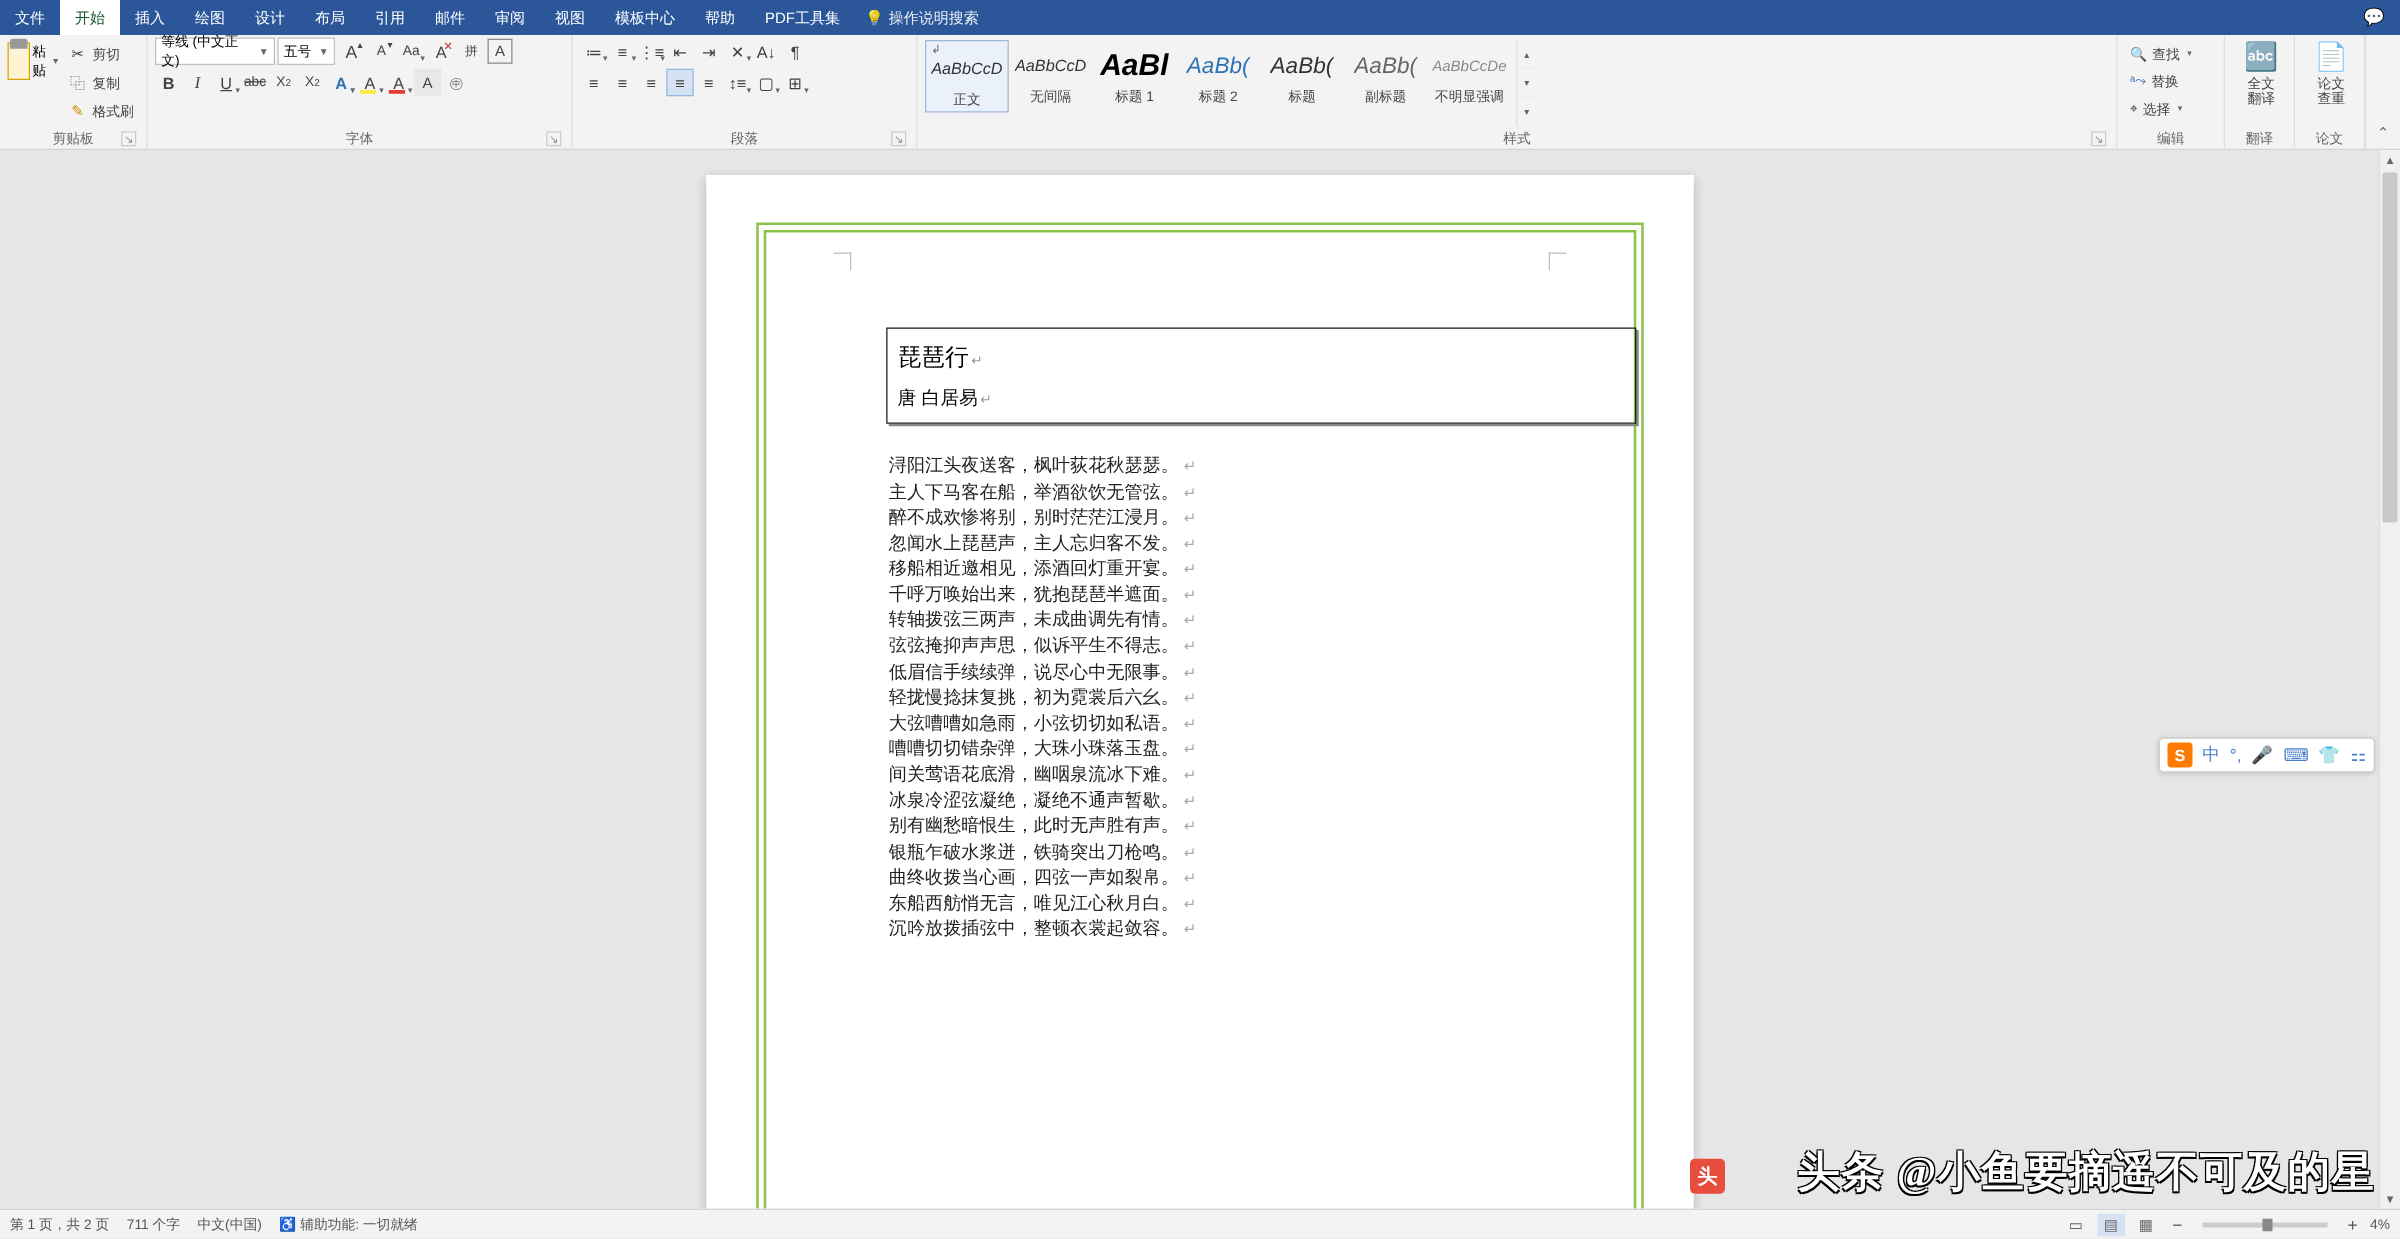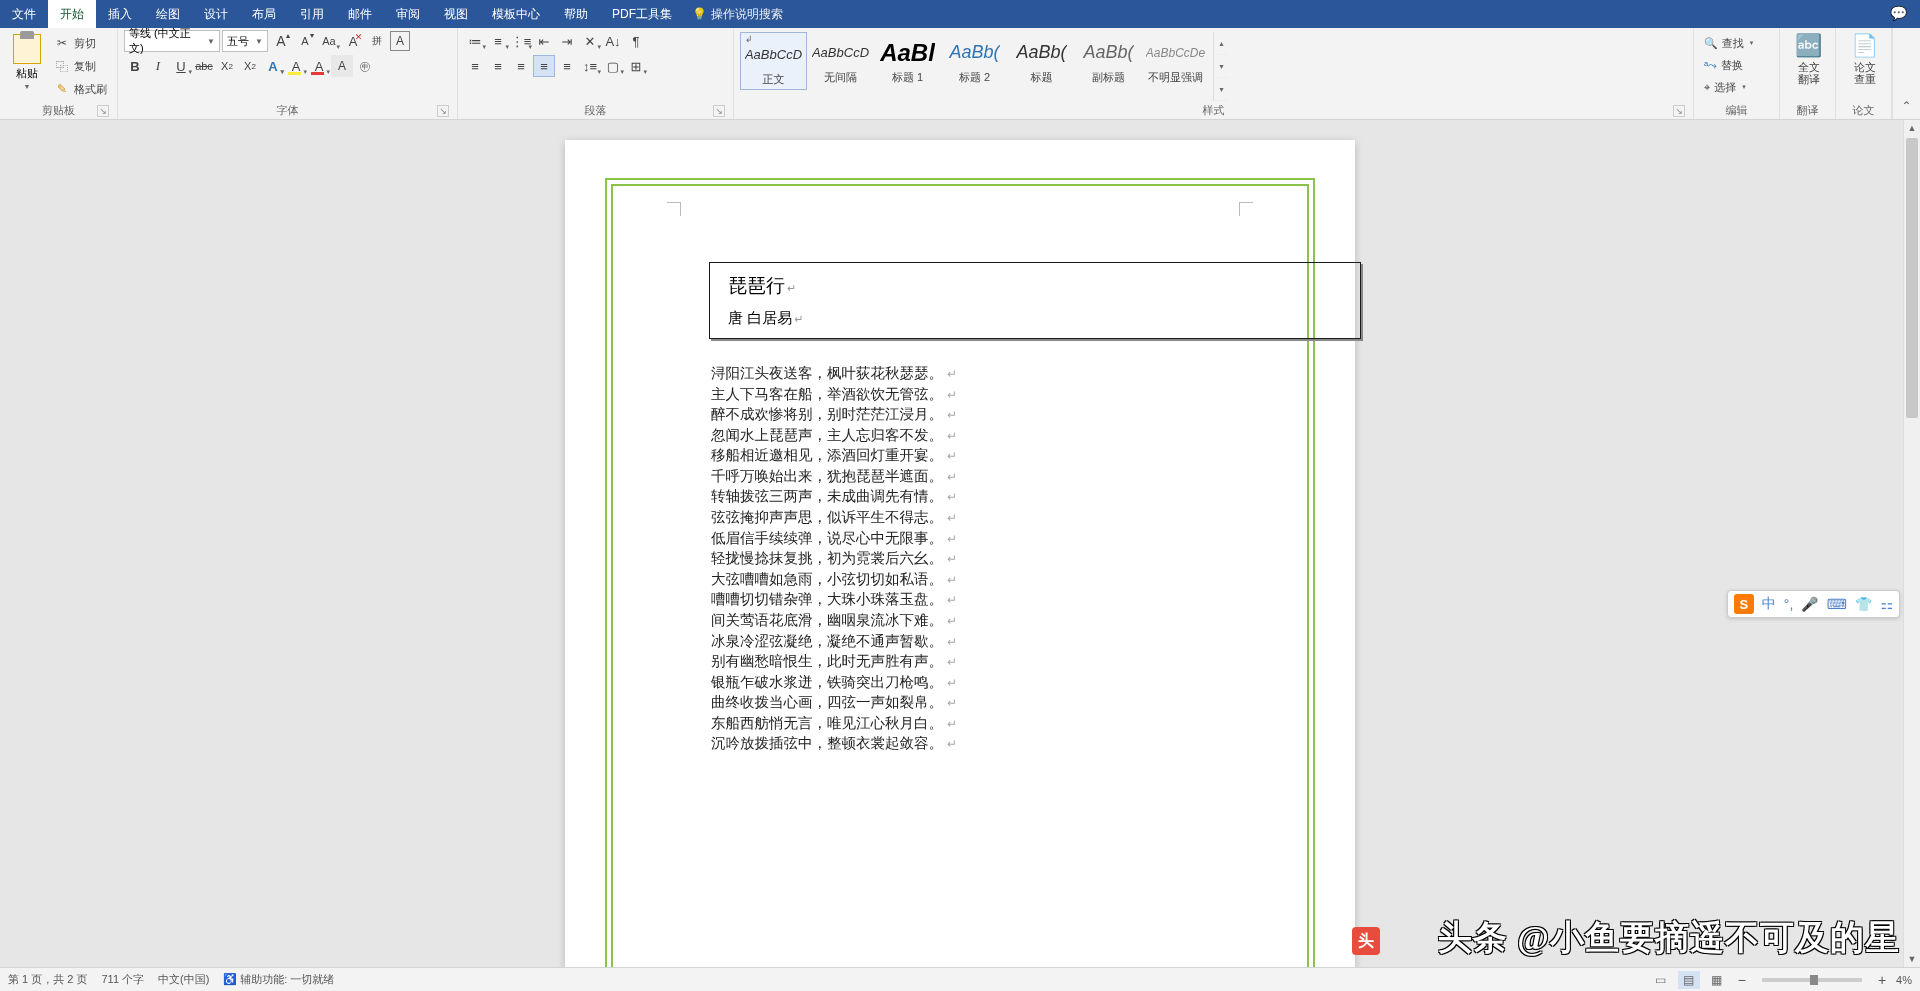--- a/index.html
+++ b/index.html
@@ -13,21 +13,21 @@
 .menubar .comment-icon { position: absolute; right: 12px; top: 5px; font-size: 14px; }
 
 
 .ribbon { background: #f3f3f3; height: 92px; display: flex; border-bottom: 1px solid #d4d4d4; }
 .group { border-right: 1px solid #e0e0e0; padding: 2px 6px 0 6px; display: flex; flex-direction: column; justify-content: space-between; position: relative; }
 .group-label { font-size: 11px; color: #666; text-align: center; padding: 2px 0 1px 0; position: relative; }
 .group-launcher { position: absolute; right: 2px; bottom: 2px; font-size: 9px; color: #888; width: 12px; height: 12px; border: 1px solid #ccc; text-align: center; line-height: 10px; }
 .group-body { display: flex; gap: 2px; flex: 1; align-items: flex-start; padding-top: 2px;}
 
 
-.paste-big { display: flex; flex-direction: column; align-items: center; width: 42px; gap: 2px; padding-top: 2px;}
+.paste-big { display: flex; flex-direction: row; align-items: center; width: 42px; gap: 2px; padding-top: 2px;}
 .paste-big .icon { width: 28px; height: 30px; background: #fff3d6; border: 1px solid #d4a400; position: relative; }
 .paste-big .clip { position: absolute; top: -4px; left: 50%; transform: translateX(-50%); width: 14px; height: 8px; background: #9a9a9a; border-radius: 2px 2px 0 0; }
 .paste-big span { font-size: 11px; }
 .small-btn-col { display: flex; flex-direction: column; gap: 1px; }
 .small-btn { display: flex; align-items: center; gap: 4px; font-size: 11px; color: #444; padding: 1px 4px; height: 22px; }
 .small-btn .ic { width: 16px; height: 16px; display: inline-flex; align-items: center; justify-content: center; font-size: 12px;}
 
 
 .font-row1 { display: flex; gap: 2px; margin-bottom: 3px; align-items: center; }
 .font-row2 { display: flex; gap: 1px; align-items: center; }
@@ -65,21 +65,21 @@
 .doc-scroll .thumb { position: absolute; top: 18px; left: 2px; right: 2px; height: 280px; background: #c8c8c8; border-radius: 2px;}
 .doc-scroll .arr-up, .doc-scroll .arr-dn { position:absolute; left:0; right:0; height:16px; text-align:center; font-size:9px; color:#666; line-height:16px;}
 .doc-scroll .arr-up{top:0;} .doc-scroll .arr-dn{bottom:0;}
 
 .page { position: absolute; left: 50%; transform: translateX(-50%); top: 20px; width: 790px; background: #fff; box-shadow: 0 2px 8px rgba(0,0,0,0.2); padding: 0; }
 .page-border-outer { border: 3px double #8bc34a; margin: 38px 40px; padding: 6px; border-width: 2px;}
 .page-border-outer { border: 2px solid #8bc34a; padding: 4px;}
 .page-border-mid { border: 2px solid #8bc34a; padding: 2px;}
 .page-border-inner { padding: 30px 14px 30px 14px; min-height: 900px; }
 
-.title-box { border: 1.5px solid #1a1a1a; box-shadow: 2px 2px 0 #888; padding: 10px 18px; margin: 0 0 24px 0; width: 652px; position: relative; left: -2px;}
+.title-box { border: 1.5px solid #1a1a1a; box-shadow: 2px 2px 0 #888; padding: 10px 8px; margin: 0 0 24px 0; width: 600px; position: relative; left: -2px;}
 .title-box h1 { font-size: 19px; font-weight: normal; font-family: SimSun; margin-bottom: 10px;}
 .title-box h2 { font-size: 15px; font-weight: normal; font-family: SimSun;}
 .para-mark { color: #999; font-size: 11px; margin-left: 2px;}
 
 .poem { font-family: SimSun; font-size: 14.5px; line-height: 1.42; color: #222; }
 .poem p { white-space: nowrap; }
 .poem .pm { color: #aaa; font-size: 12px; margin-left: 4px;}
 
 
 .statusbar { position: absolute; bottom: 0; left: 0; right: 0; height: 24px; background: #f3f3f3; border-top: 1px solid #d4d4d4; display: flex; align-items: center; font-size: 11px; color: #555; padding: 0 8px; justify-content: space-between;}

